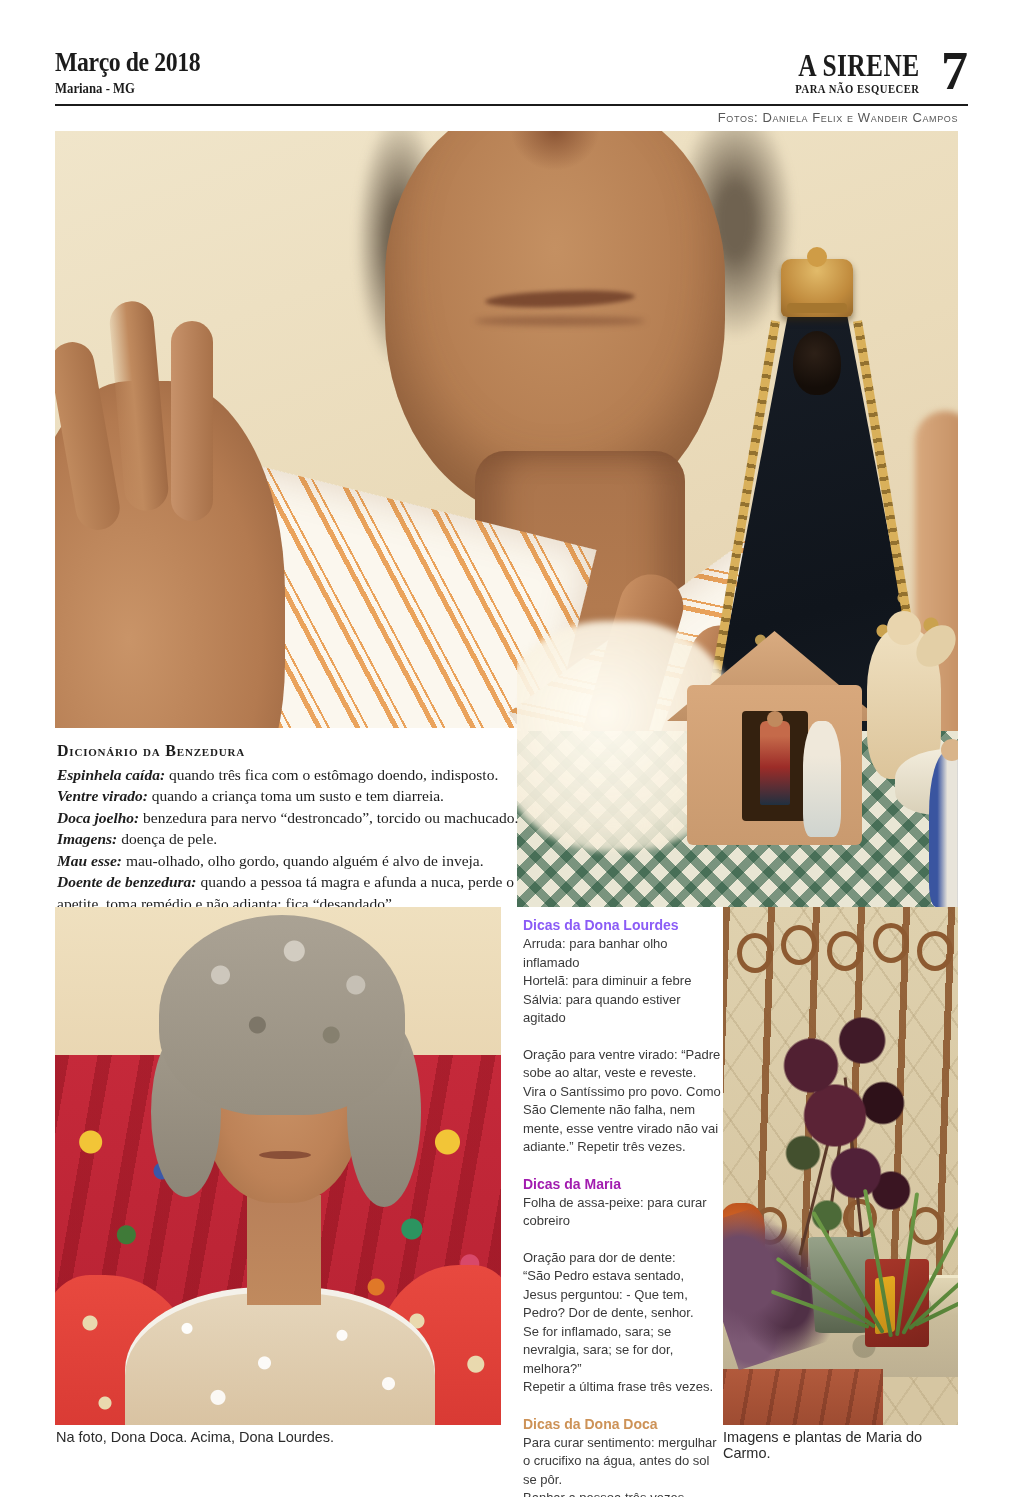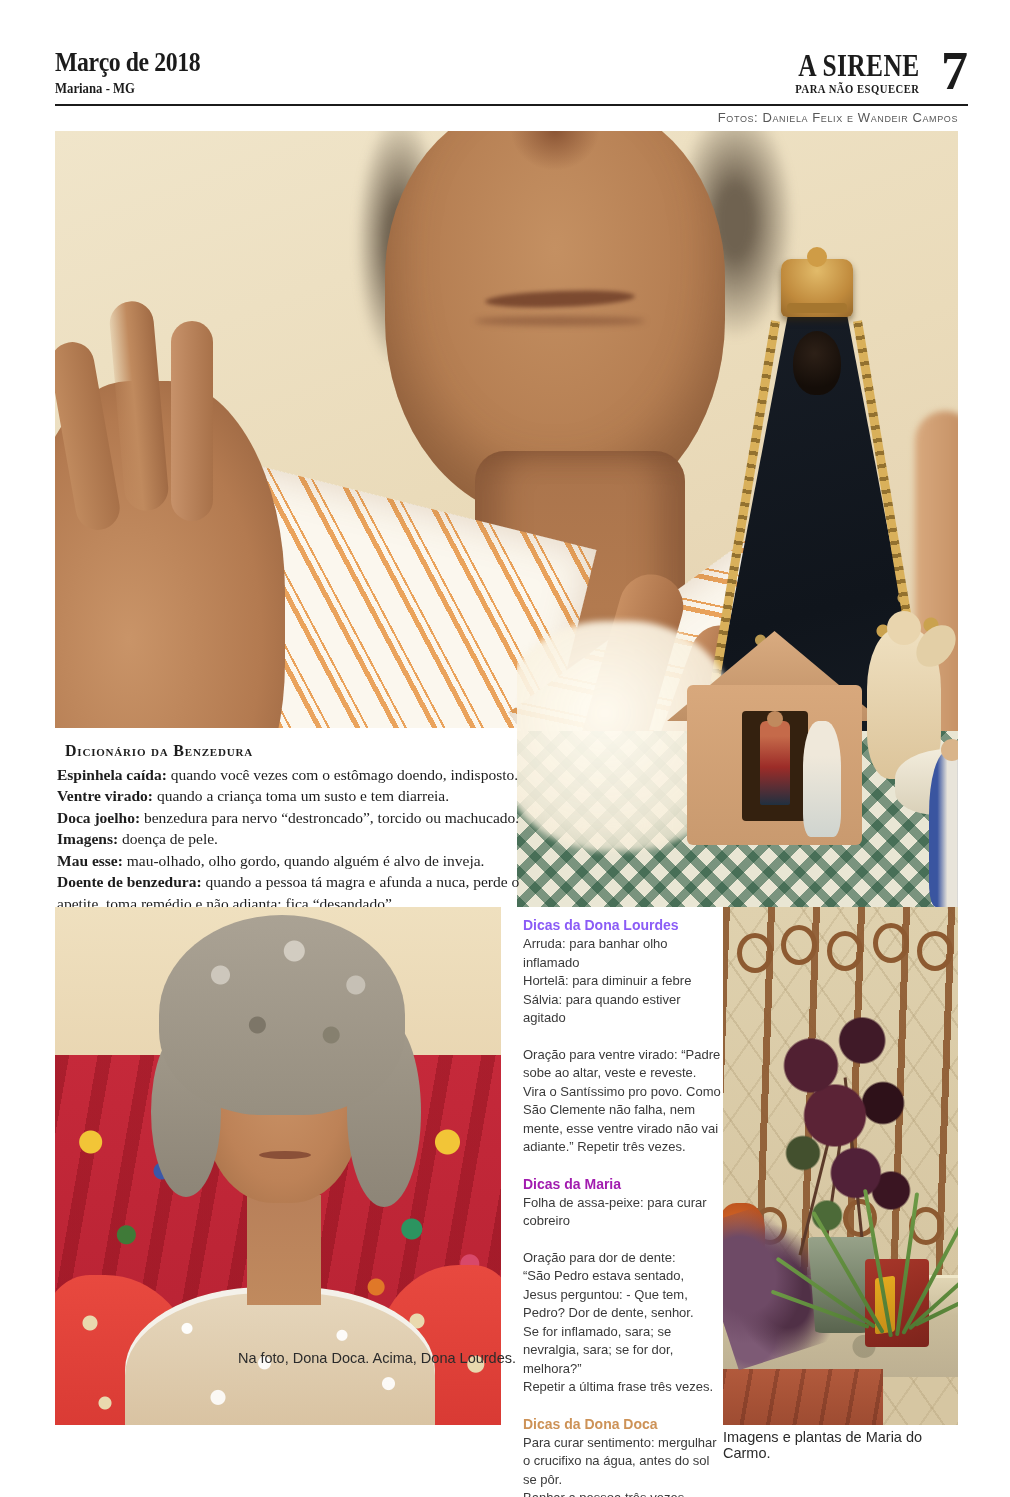--- a/index.html
+++ b/index.html
@@ -119,23 +119,23 @@
       background:linear-gradient(90deg,#3a55a0 18%,#e8e4da 40%,#e8e4da 60%,#3a55a0 82%);}
   .al-maryB::before{content:"";position:absolute;left:12px;top:-12px;width:22px;height:22px;border-radius:50%;background:#d9b48a;}
   .al-gold{left:330px;top:0;width:120px;height:60px;border-radius:50%;
       background:radial-gradient(circle at 30% 50%,#caa24e 0 6px,rgba(0,0,0,0) 7px),
                  radial-gradient(circle at 70% 40%,#caa24e 0 7px,rgba(0,0,0,0) 8px),
                  radial-gradient(circle at 50% 70%,#b58c3c 0 6px,rgba(0,0,0,0) 7px);}
   .pm-whitepatch{left:0;top:597px;width:462px;height:179px;background:#ffffff;}
 
   
   .dict{left:57px;top:740px;width:468px;font-size:15.5px;line-height:21.5px;color:#1d1d1d;}
-  .dict h3{margin:0 0 2px 8px;font-size:16px;letter-spacing:.8px;font-variant:small-caps;font-weight:700;}
+  .dict h3{margin:0 0 2px 0;font-size:16px;letter-spacing:.8px;font-variant:small-caps;font-weight:700;}
   .dict p{margin:0;}
-  .dict b{font-weight:700;}
+  .dict b{font-weight:700;font-style:italic;}
 
   
   .photo-doca{left:55px;top:907px;width:446px;height:518px;overflow:hidden;
               background:linear-gradient(180deg,#efe0bf 0%,#e9d6b2 30%);}
   .dc-band{left:0;top:148px;width:446px;height:290px;
       background:
        radial-gradient(circle at 8% 30%,#f2c537 0 11px,rgba(0,0,0,0) 12px),
        radial-gradient(circle at 16% 62%,#3f7a38 0 9px,rgba(0,0,0,0) 10px),
        radial-gradient(circle at 24% 40%,#3a57a8 0 8px,rgba(0,0,0,0) 9px),
        radial-gradient(circle at 10% 80%,#e07828 0 10px,rgba(0,0,0,0) 11px),
@@ -252,21 +252,21 @@
   .b2{left:158px;top:286px;height:140px;transform:rotate(-30deg);}
   .b3{left:166px;top:280px;height:150px;transform:rotate(-10deg);}
   .b4{left:172px;top:284px;height:145px;transform:rotate(8deg);}
   .b5{left:178px;top:292px;height:135px;transform:rotate(28deg);}
   .b6{left:184px;top:304px;height:118px;transform:rotate(48deg);}
   .b7{left:144px;top:316px;height:104px;transform:rotate(-70deg);}
   .b8{left:190px;top:318px;height:100px;transform:rotate(64deg);}
 
   
   .cap{font-family:"Liberation Sans",sans-serif;font-size:14.5px;color:#2b2b2b;}
-  .capL{left:56px;top:1350px;width:460px;text-align:right;}
+  .capL{left:56px;top:1429px;width:460px;}
   .capR{left:723px;top:1429px;width:240px;}
 </style>
 </head>
 <body>
 
 <div class="page">
 
   <div class="abs hdr-date">Março de 2018</div>
   <div class="abs hdr-loc">Mariana -  MG</div>
   <div class="abs masthead">
@@ -314,21 +314,21 @@
       <div class="abs al-angel"></div>
       <div class="abs al-ox"></div>
       <div class="abs al-maryS"></div>
       <div class="abs al-maryB"></div>
     </div>
     <div class="abs pm-whitepatch"></div>
   </div>
 
   <div class="abs dict">
     <h3>Dicionário da Benzedura</h3>
-    <p><b>Espinhela caída:</b> <span>quando você vezes com o estômago doendo, indisposto.</span></p>
+    <p><b>Espinhela caída:</b> <span>quando três fica com o estômago doendo, indisposto.</span></p>
     <p><b>Ventre virado:</b> <span>quando a criança toma um susto e tem diarreia.</span></p>
     <p><b>Doca joelho:</b> <span>benzedura para nervo “destroncado”, torcido ou machucado.</span></p>
     <p><b>Imagens:</b> <span>doença de pele.</span></p>
     <p><b>Mau esse:</b> <span>mau-olhado, olho gordo, quando alguém é alvo de inveja.</span></p>
     <p><b>Doente de benzedura:</b> <span>quando a pessoa tá magra e afunda a nuca, perde o apetite, toma remédio e não adianta; fica “desandado”.</span></p>
   </div>
 
   <div class="abs photo-doca">
     <div class="abs dc-band"></div>
     <div class="abs dc-shL"></div>

